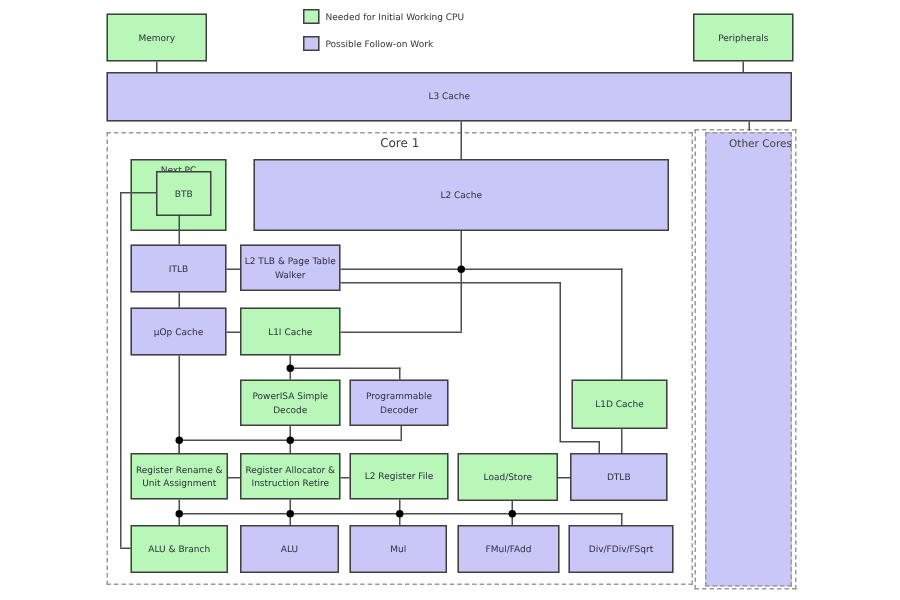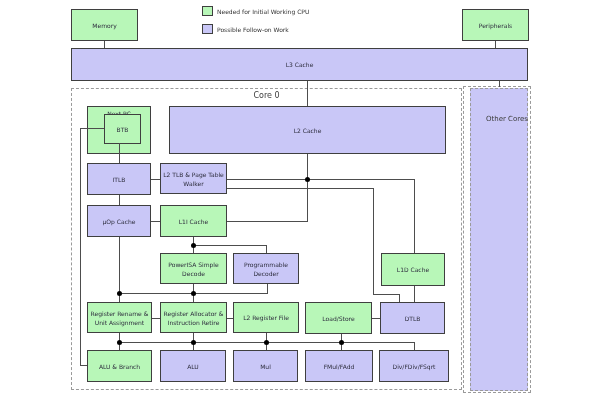--- a/index.html
+++ b/index.html
@@ -34,25 +34,25 @@
   <div class="legend-swatch green" style="left:202px; top:6px;"></div>
   <div class="legend-label" style="left:217px; top:8px;">Needed for Initial Working CPU</div>
   <div class="legend-swatch purple" style="left:202px; top:24px;"></div>
   <div class="legend-label" style="left:217px; top:26px;">Possible Follow-on Work</div>
 
   <div class="node green" style="left:71px;  top:9px;  width:67px;  height:32px;">Memory</div>
   <div class="node green" style="left:462px; top:9px;  width:67px;  height:32px;">Peripherals</div>
   <div class="node purple" style="left:71px;  top:48px; width:457px; height:33px;">L3 Cache</div>
 
   <div class="dashedbox" style="left:71px; top:88px; width:391px; height:302px;"></div>
-  <div class="containerlabel" style="left:71px; top:91px; width:391px;">Core 0</div>
+  <div class="containerlabel" style="left:71px; top:91px; width:391px;">Core 1</div>
 
   <div class="dashedbox" style="left:463px; top:86px; width:68px; height:307px;"></div>
   <div class="dashedbox purple" style="left:470px; top:88px; width:58px; height:303px;"></div>
-  <div class="containerlabel" style="left:470px; top:92px; width:74px; font-size:7px;margin-top:23px;">Other Cores</div>
+  <div class="containerlabel" style="left:470px; top:92px; width:74px; font-size:7px;">Other Cores</div>
 
   <div class="node green toplabel" style="left:87px; top:106px; width:64px; height:48px;">
     <span class="nextpc-title">Next PC</span>
     <span class="node green btb">BTB</span>
   </div>
   <div class="node purple" style="left:169px; top:106px; width:277px; height:48px;">L2 Cache</div>
 
   <div class="node purple" style="left:87px;  top:163px; width:64px; height:32px;">ITLB</div>
   <div class="node purple" style="left:160px; top:163px; width:67px; height:31px;">L2 TLB &amp; Page Table Walker</div>
 

